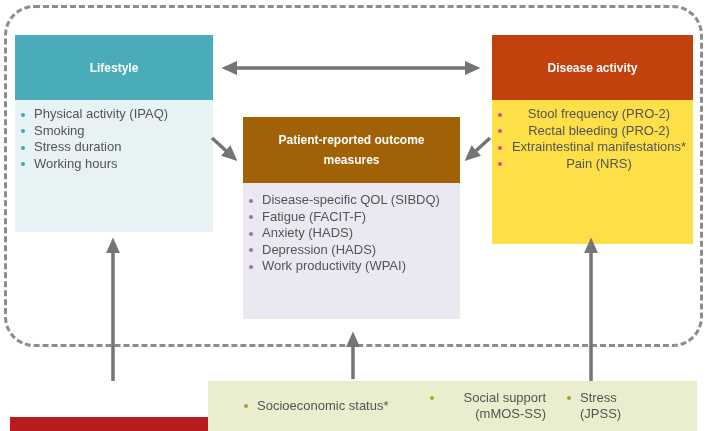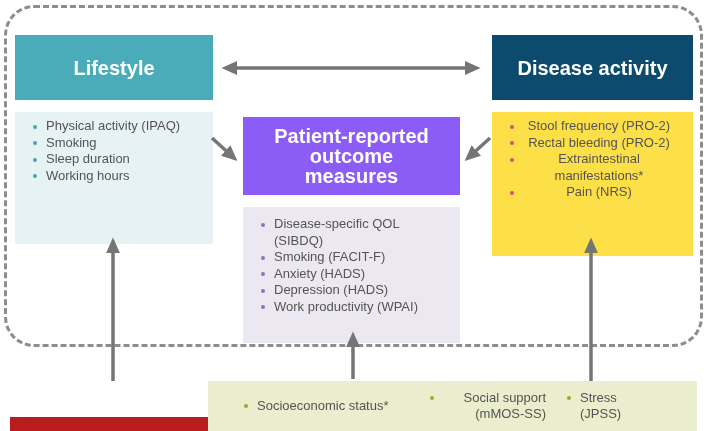--- a/index.html
+++ b/index.html
@@ -8,44 +8,44 @@
     font-family:"Liberation Sans", sans-serif;
     background:#ffffff; overflow:hidden;
   }
   .dashed-frame {
     position:absolute; left:4px; top:5px; width:693px; height:336px;
     border:3px dashed #8d8d8d; border-radius:30px;
   }
   .box { position:absolute; }
   .hdr {
     display:flex; align-items:center; justify-content:center;
-    color:#ffffff; font-weight:bold; font-size:20px; text-align:center;
+    color:#ffffff; font-weight:bold; font-size:12px; text-align:center;
     line-height:20px;
   }
   .body { width:100%; }
-  ul.items { list-style:none; margin:12px; padding:6px 6px 0 2px; }
+  ul.items { list-style:none; margin:0; padding:6px 6px 0 2px; }
   ul.items li {
     position:relative; padding-left:17px;
     font-size:13px; line-height:16.5px; color:#545454;
   }
   ul.items li::before {
     content:''; position:absolute; left:4px; top:6.5px;
     width:4px; height:4px; border-radius:50%; background:var(--bullet);
   }
   
   .lifestyle { left:15px; top:35px; width:198px; }
   .lifestyle .hdr  { height:65px; background:#4bacb9; }
   .lifestyle .body { height:132px; background:#e7f2f5; --bullet:#3fa8b5; }
   
   .disease { left:492px; top:35px; width:201px; }
-  .disease .hdr  { height:65px; background:#0c4a6e; }
+  .disease .hdr  { height:65px; background:#c2410c; }
   .disease .body { height:144px; background:#fde047;text-align:center; --bullet:#d5517e; }
   
   .prom { left:243px; top:117px; width:217px; }
-  .prom .hdr  { height:78px; background:#8b5cf6; padding:0 24px; }
+  .prom .hdr  { height:66px; background:#a16207; padding:0 24px; }
   .prom .body { height:136px; background:#ece8f1; --bullet:#9673b3; }
   .prom ul.items { padding-top:9px; }
   
   .social-hdr { left:10px; top:381px; width:198px; height:56px; background:#b91c1c;margin-top:36px; }
   .social-bar {
     position:absolute; left:208px; top:381px; width:489px; height:50px;
     background:#eaedce; --bullet:#9aa82e;
   }
   .social-item {
     position:absolute; top:0; bottom:0; display:flex; align-items:center;
@@ -68,21 +68,21 @@
 <div id="figure">
 
   <div class="dashed-frame"></div>
 
   <div class="box lifestyle">
     <div class="hdr">Lifestyle</div>
     <div class="body">
       <ul class="items">
         <li>Physical activity (IPAQ)</li>
         <li>Smoking</li>
-        <li>Sleep duration</li>
+        <li>Stress duration</li>
         <li>Working hours</li>
       </ul>
     </div>
   </div>
 
   <div class="box disease">
     <div class="hdr">Disease activity</div>
     <div class="body">
       <ul class="items">
         <li>Stool frequency (PRO-2)</li>
@@ -91,21 +91,21 @@
         <li>Pain (NRS)</li>
       </ul>
     </div>
   </div>
 
   <div class="box prom">
     <div class="hdr">Patient-reported outcome measures</div>
     <div class="body">
       <ul class="items">
         <li>Disease-specific QOL (SIBDQ)</li>
-        <li>Smoking (FACIT-F)</li>
+        <li>Fatigue (FACIT-F)</li>
         <li>Anxiety (HADS)</li>
         <li>Depression (HADS)</li>
         <li>Work productivity (WPAI)</li>
       </ul>
     </div>
   </div>
 
   <div class="box hdr social-hdr">Social factors</div>
   <div class="social-bar">
     <div class="social-item si-1">

